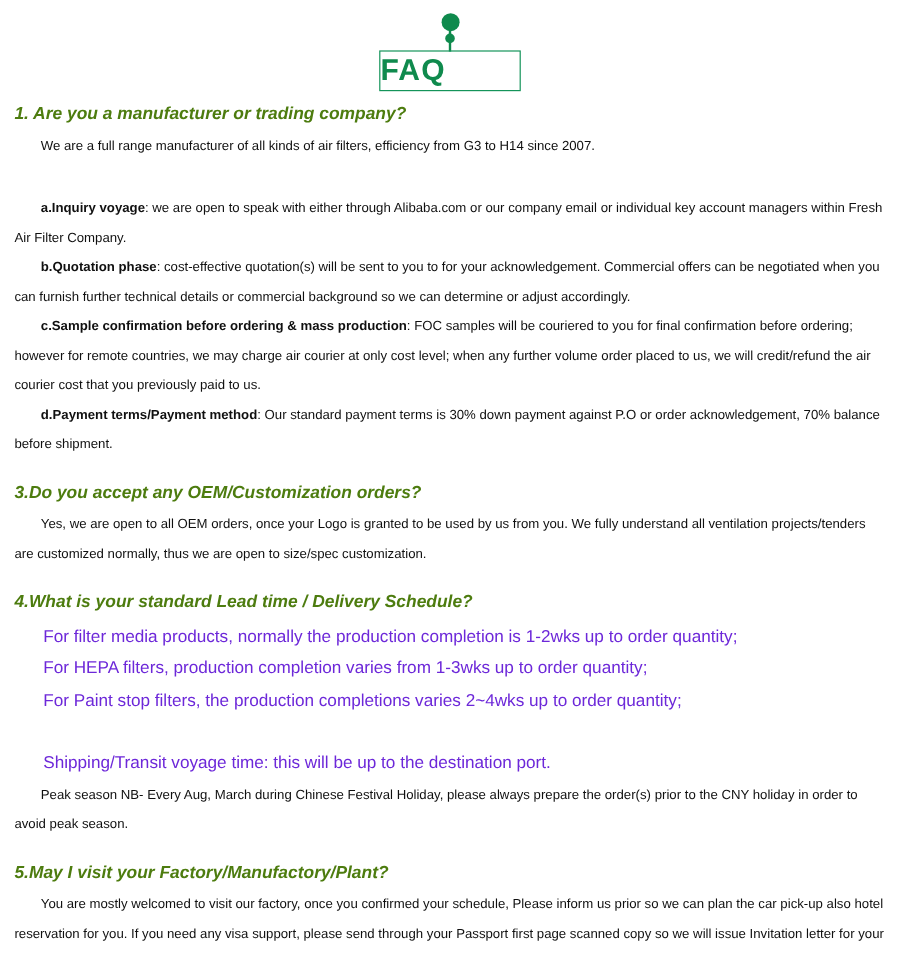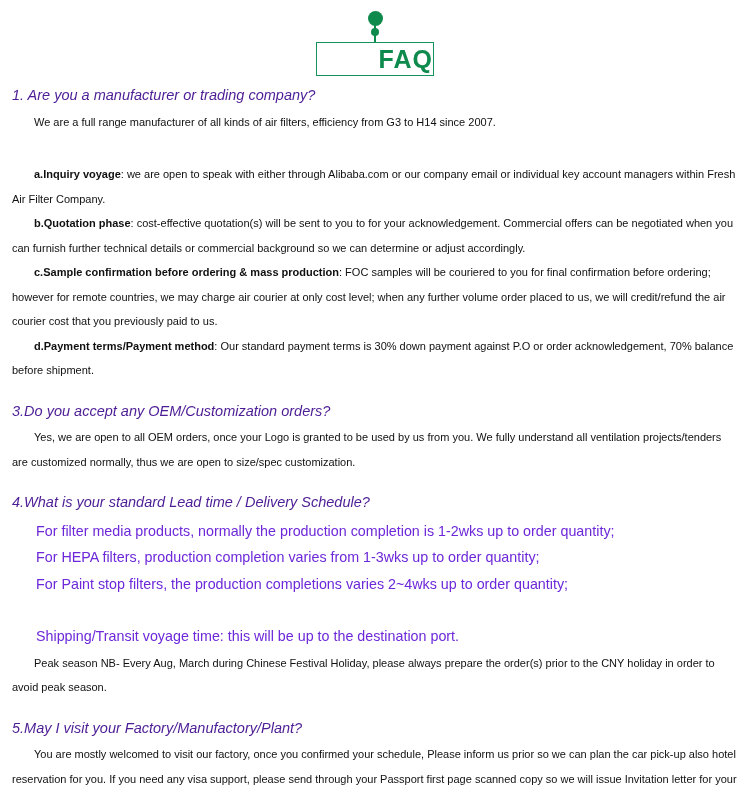--- a/index.html
+++ b/index.html
@@ -63,39 +63,39 @@
   .faq-box {
     position: absolute;
     left: 316px;
     top: 42px;
     width: 118px;
     height: 34px;
     border: 1.5px solid #14945a;
     box-sizing: border-box;
     display: flex;
     align-items: center;
-    justify-content: flex-end;
+    justify-content: flex-start;
   }
   .faq-box .faq-label {
     font-size: 25px;
     font-weight: bold;
     color: #0f8a4d;
     letter-spacing: 1px;
     line-height: 1;
   }
 
   
   .content {
     position: relative;
     padding: 0 10px 0 12px;
   }
 
   .q-heading {
-    color: #4c1d95;
-    font-weight: normal;
+    color: #4d7c0f;
+    font-weight: bold;
     font-style: italic;
     font-size: 14.5px;
     line-height: 1.0;
     margin: 0;
   }
 
   .para {
     font-size: 11px;
     line-height: 24.5px;
     color: #101010;

